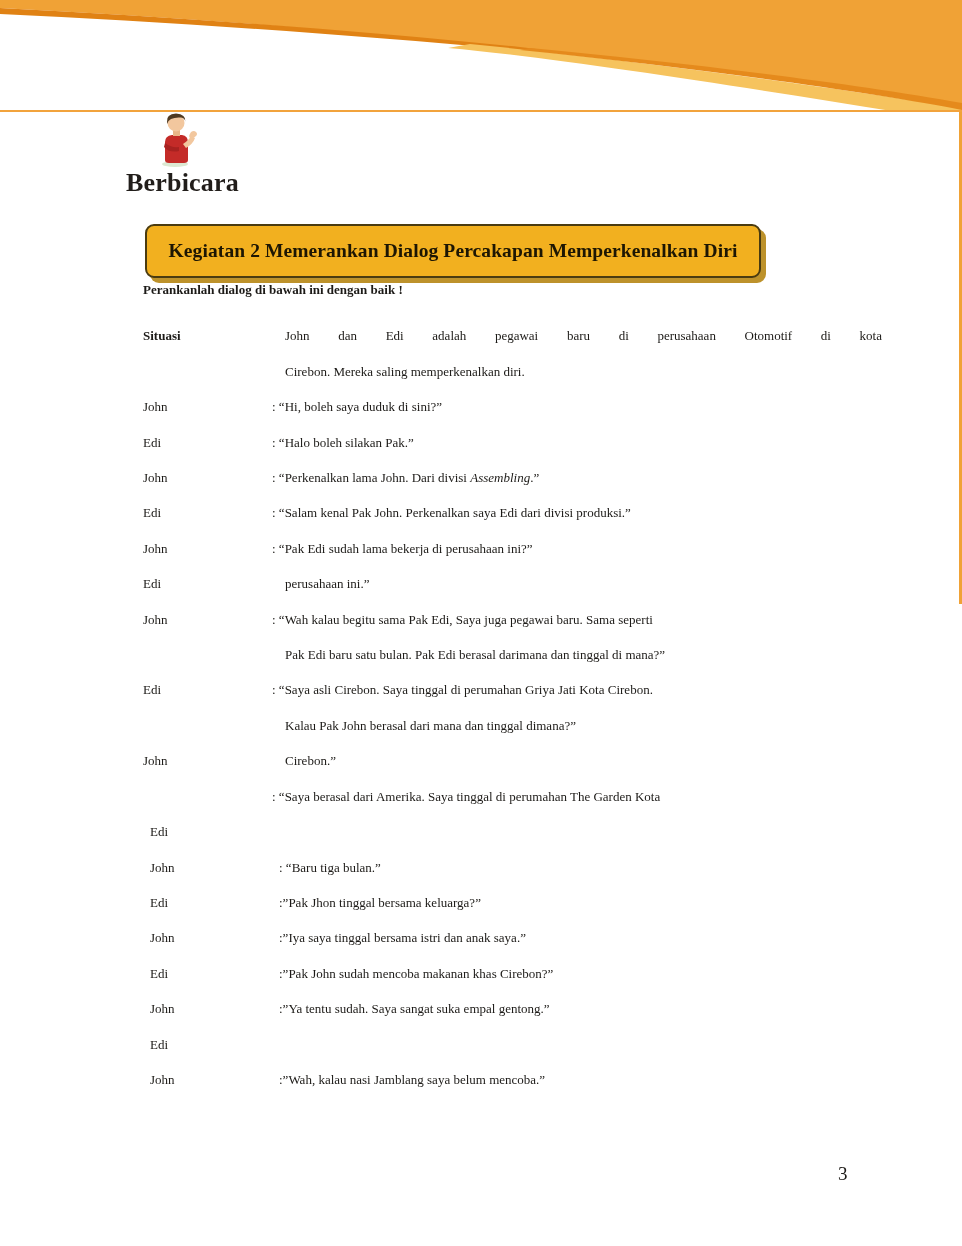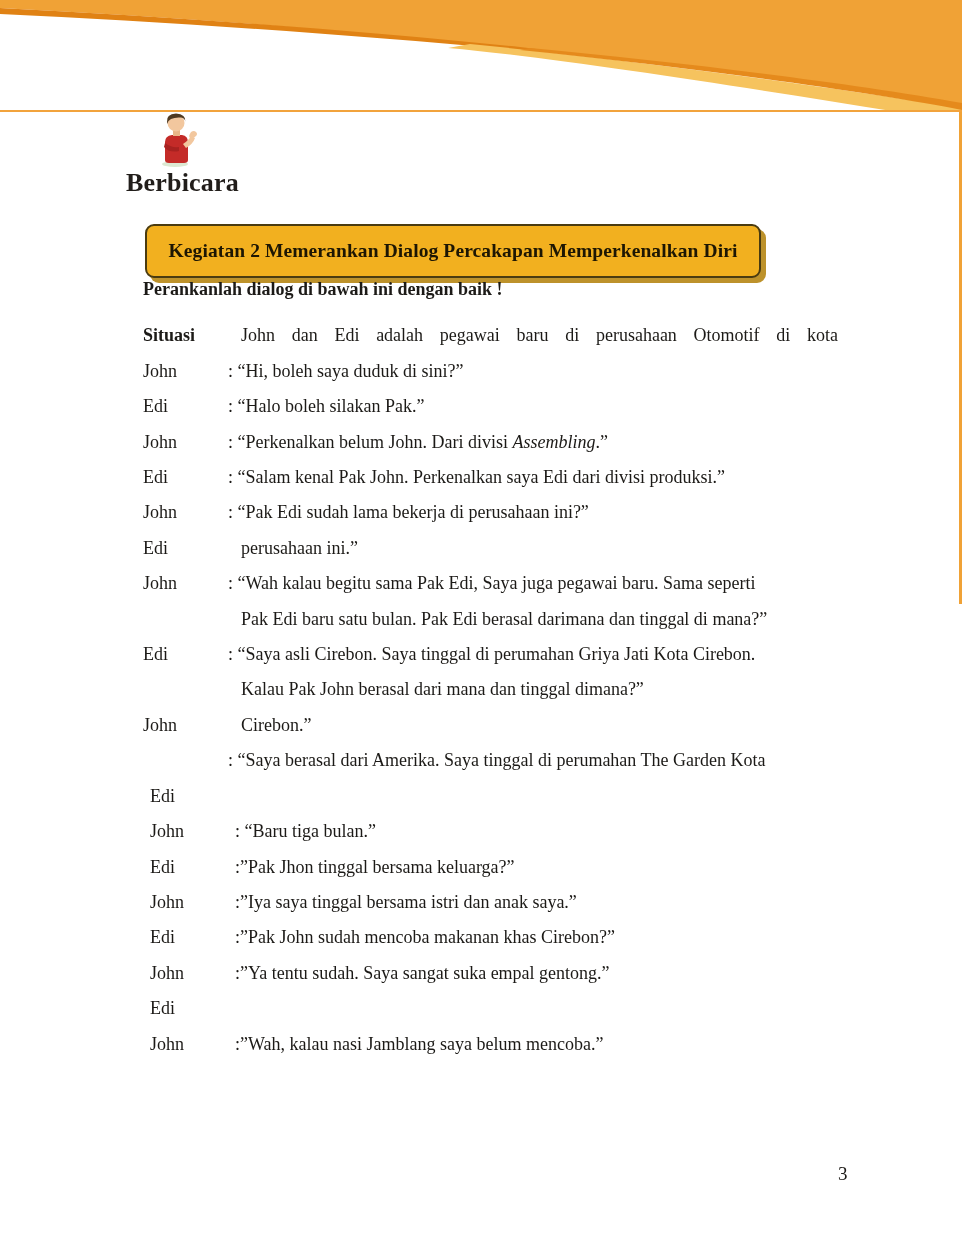--- a/index.html
+++ b/index.html
@@ -41,23 +41,23 @@
     border-radius:9px;
     box-shadow:5px 5px 0 0 var(--banner-shadow);
     display:flex;align-items:center;justify-content:center;margin-top:38px;
   }
   .banner-label{
     font-size:19.5px;font-weight:bold;color:#1d1603;letter-spacing:0.1px;
     white-space:nowrap;
   }
 
   
-  .content{position:absolute;left:143px;top:272px;width:740px;font-size:18px;line-height:35.4px;}
+  .content{position:absolute;left:143px;top:272px;width:740px;font-size:13px;line-height:35.4px;}
   .instruction{font-weight:bold;margin-bottom:11px;white-space:nowrap;}
-  .dialog-row{display:flex;align-items:flex-start;}
+  .dialog-row{display:flex;align-items:flex-start;gap:44px;}
   .speaker{flex:0 0 85px;white-space:nowrap;}
   .speaker.bold{font-weight:bold;}
   .speaker.ind{padding-left:7px;}
   .utterance{flex:1 1 auto;min-width:0;}
   .dialog-line{white-space:nowrap;}
   .dialog-line.cont{padding-left:13px;}
   .dialog-line.just{
     white-space:normal;width:597px;
     text-align:justify;text-align-last:justify;
   }
@@ -104,38 +104,39 @@
     <span class="banner-label">Kegiatan 2 Memerankan Dialog Percakapan Memperkenalkan Diri</span>
   </div>
 
   <div class="content">
     <div class="instruction">Perankanlah dialog di bawah ini dengan baik !</div>
     <div id="dialog-list">
         <div class="dialog-row">
           <div class="speaker bold">Situasi</div>
           <div class="utterance">
             <div class="dialog-line cont just"><span>John dan Edi adalah pegawai baru di perusahaan Otomotif di kota</span></div>
+            <div class="dialog-line cont"><span>Cirebon. Mereka saling memperkenalkan diri.</span></div>
           </div>
         </div>
         <div class="dialog-row">
           <div class="speaker">John</div>
           <div class="utterance">
             <div class="dialog-line"><span>: “Hi, boleh saya duduk di sini?”</span></div>
           </div>
         </div>
         <div class="dialog-row">
           <div class="speaker">Edi</div>
           <div class="utterance">
             <div class="dialog-line"><span>: “Halo boleh silakan Pak.”</span></div>
           </div>
         </div>
         <div class="dialog-row">
           <div class="speaker">John</div>
           <div class="utterance">
-            <div class="dialog-line"><span>: “Perkenalkan belum John. Dari divisi </span><em>Assembling</em><span>.”</span></div>
+            <div class="dialog-line"><span>: “Perkenalkan lama John. Dari divisi </span><em>Assembling</em><span>.”</span></div>
           </div>
         </div>
         <div class="dialog-row">
           <div class="speaker">Edi</div>
           <div class="utterance">
             <div class="dialog-line"><span>: “Salam kenal Pak John. Perkenalkan saya Edi dari divisi produksi.”</span></div>
           </div>
         </div>
         <div class="dialog-row">
           <div class="speaker">John</div>

